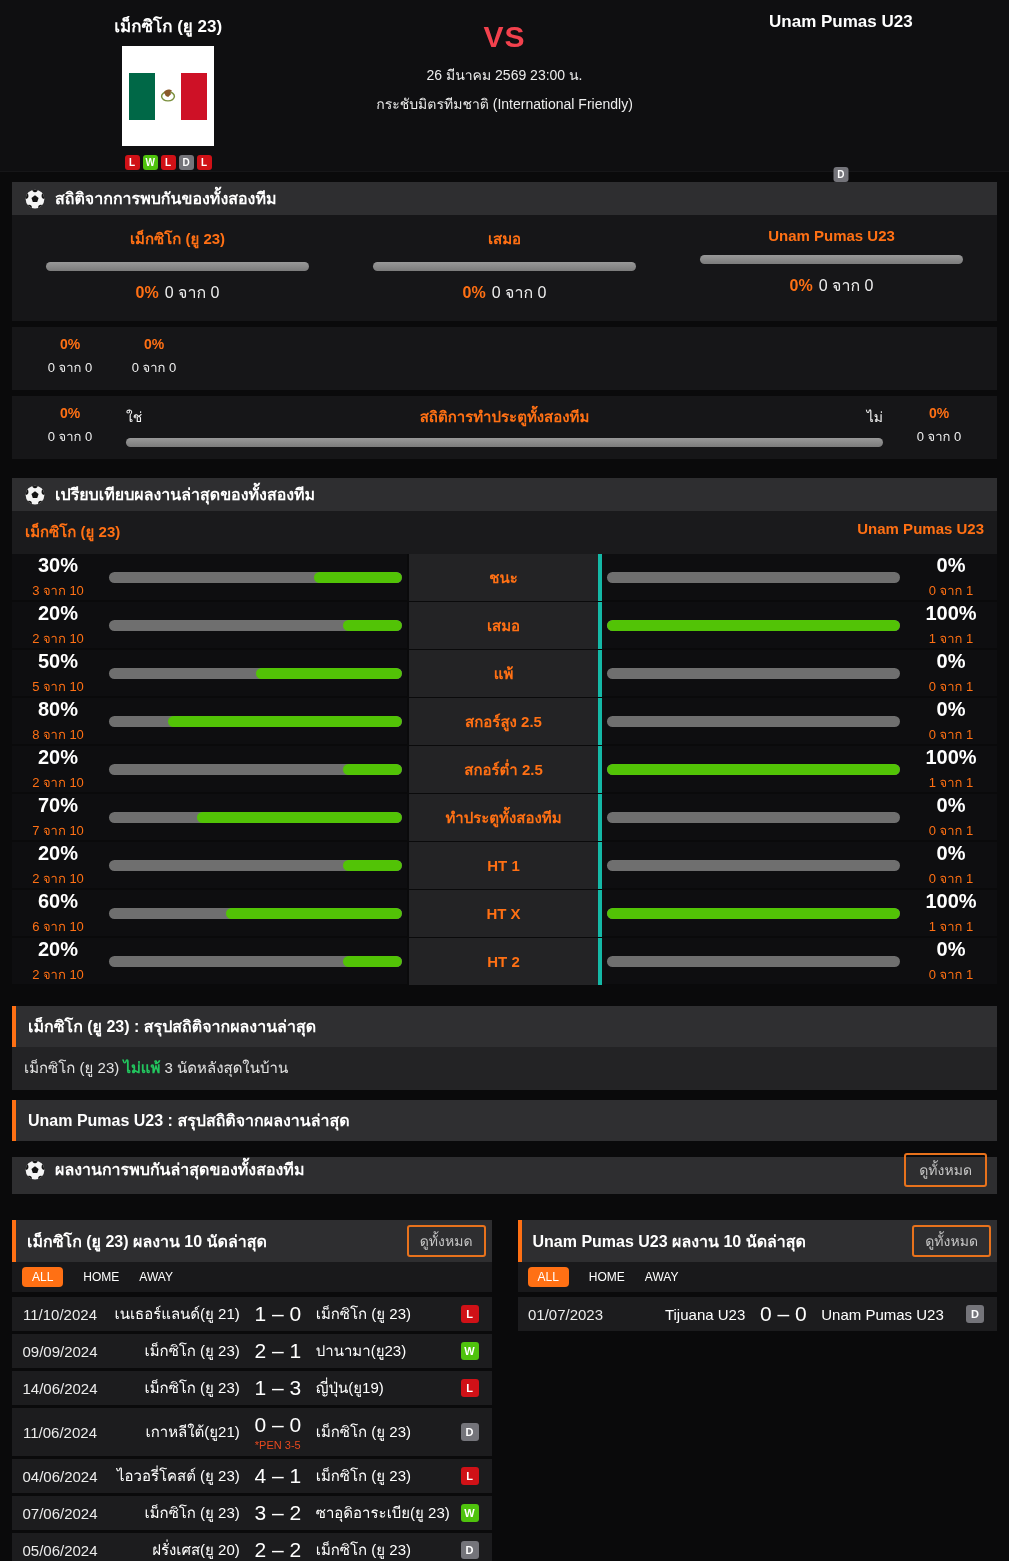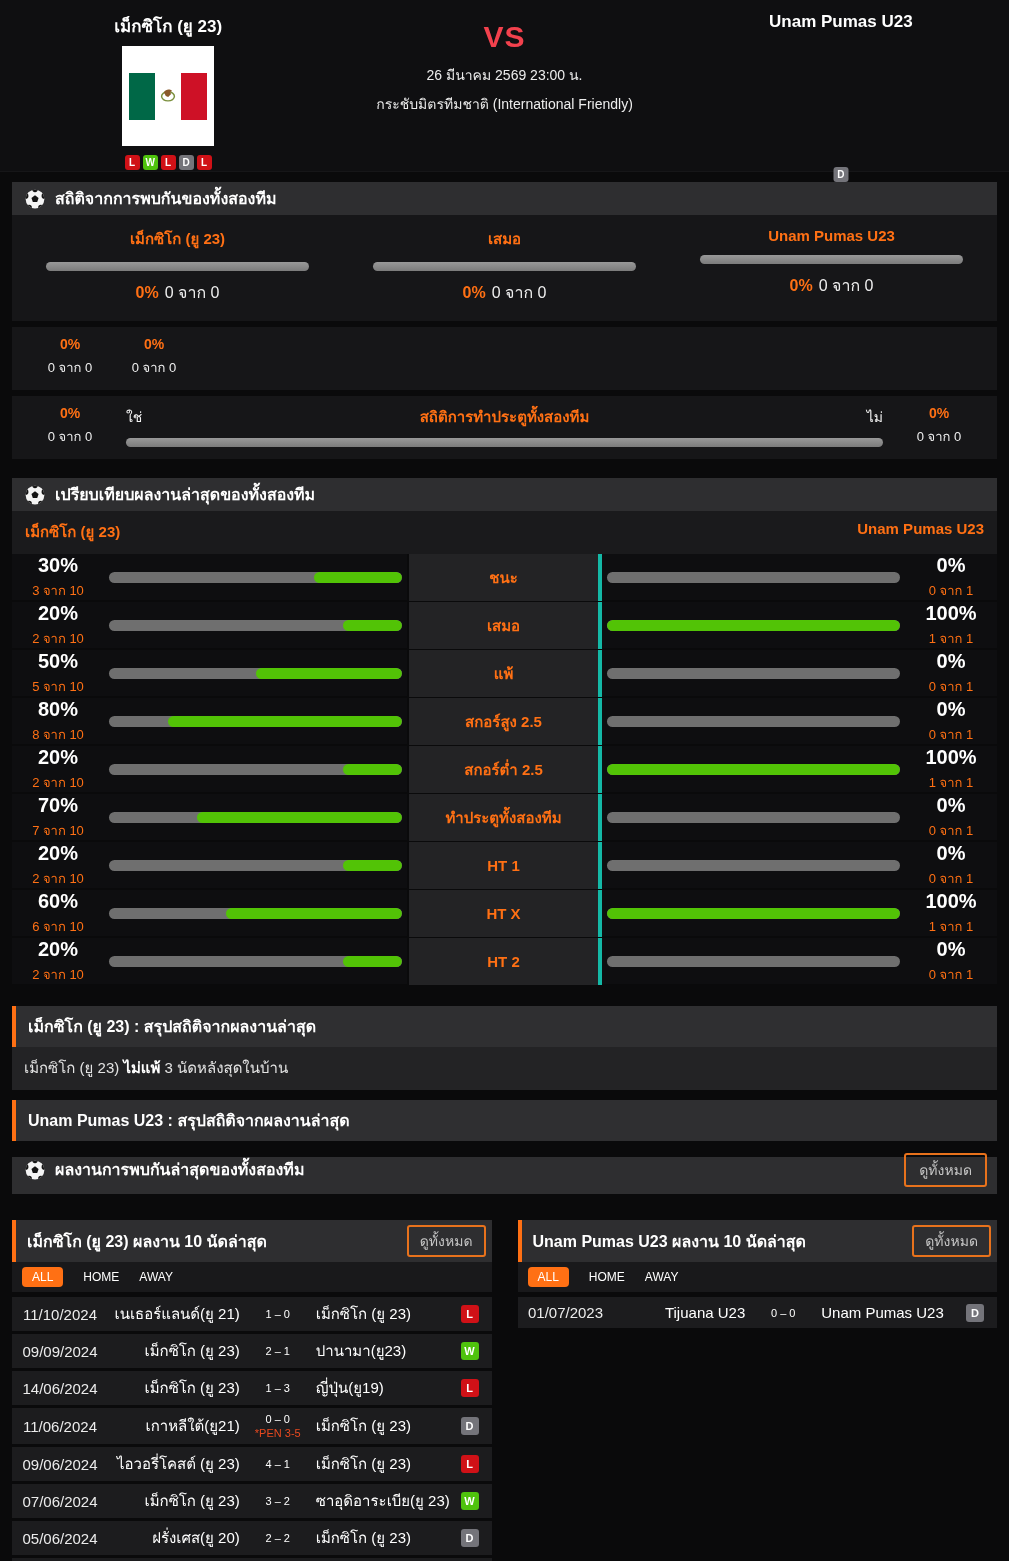--- a/index.html
+++ b/index.html
@@ -64,41 +64,41 @@
   .cmp-stat .c { color:#ff7014; font-size:13px; margin-top:3px; }
   .track { position:relative; height:11px; background:#6f6f6f; border-radius:6px; margin:0 5px; overflow:hidden; }
   .fill { position:absolute; top:0; height:100%; background:#52c306; border-radius:6px; }
   .track.homeside .fill { right:0; }
   .track.awayside .fill { left:0; }
   .cmp-label { background:#232325; height:100%; display:flex; align-items:center; justify-content:center; color:#ff7014; font-weight:bold; font-size:15px; border-left:2px solid #0a0a0b; border-right:4px solid #14b8a6; }
 
   
   .summary-title { background:#2f2f31; border-left:4px solid #ff7014; padding:8px 12px; font-size:16px; font-weight:bold; }
   .summary-body { background:#232325; padding:9px 12px 10px; font-size:15px; color:#e3e3e3; }
-  .hl-orange { color:#ffffff; font-weight:bold; }
+  .hl-orange { color:#22c55e; font-weight:bold; }
   .mt20 { margin-top:20px; } .mt10 { margin-top:10px; } .mt16 { margin-top:16px; }
 
   .results-bar { background:#2e2e30; height:37px; display:flex; align-items:center; padding:0 10px 12px 13px; font-size:16px; font-weight:bold; }
   .results-bar .grow { flex:1; }
   .btn-viewall { background:transparent; border:2px solid #e8721c; border-radius:3px; color:#c6c6c6; font-size:14px; padding:4px 13px; font-family:inherit; cursor:pointer; }
 
   
   .tables { margin:26px 12px 0; display:flex; gap:26px; }
   .rtable { flex:1; min-width:0; }
   .rt-header { background:#2e2e30; border-left:4px solid #ff7014; display:flex; align-items:center; padding:5px 6px 5px 11px; font-size:16px; font-weight:bold; }
   .rt-header .grow { flex:1; }
   .rt-header .btn-viewall { padding:3px 11px; }
   .tab-strip { background:#19191b; display:flex; align-items:center; gap:20px; padding:5px 10px; }
   .tab { font-size:12px; font-weight:normal; color:#fff; cursor:pointer; padding:3px 0; }
   .tab.active { background:#ff7014; border-radius:4px; padding:3px 10px; }
   .rt-rows { margin-top:5px; }
   .match-row { display:grid; grid-template-columns:88px 1fr 64px 1fr 36px; align-items:center; background:#1c1c1e; margin-bottom:3px; padding:5px 4px; min-height:31px; }
   .m-date { text-align:center; font-size:15px; color:#ececec; }
   .m-home { text-align:right; font-size:15px; padding-right:6px; }
-  .m-score { text-align:center; font-size:11px; }
+  .m-score { text-align:center; font-size:21px; }
   .m-note { text-align:center; font-size:11px; color:#e8491f; margin-top:2px; }
   .m-away { text-align:left; font-size:15px; padding-left:6px; }
   .m-res { display:flex; justify-content:center; }
   .rbadge { width:18px; height:18px; border-radius:3px; display:flex; align-items:center; justify-content:center; font-size:11px; font-weight:bold; color:#fff; }
   .rbadge.w { background:#4fc30d; }
   .rbadge.l { background:#d01117; }
   .rbadge.d { background:#74747a; }
 </style>
 </head>
 <body>
@@ -520,21 +520,21 @@
       <div class="m-score">0 – 0</div>
       <div class="m-note">*PEN 3-5</div>
     </div>
     <div class="m-away">เม็กซิโก (ยู 23)</div>
     <div class="m-res">
               <span class="rbadge d">D</span>
             </div>
   </div>
 
   <div class="match-row">
-    <div class="m-date">09/06/2024</div>
+    <div class="m-date">04/06/2024</div>
     <div class="m-home">ไอวอรี่โคสต์ (ยู 23)</div>
     <div>
       <div class="m-score">4 – 1</div>
 
     </div>
     <div class="m-away">เม็กซิโก (ยู 23)</div>
     <div class="m-res">
               <span class="rbadge l">L</span>
             </div>
   </div>

